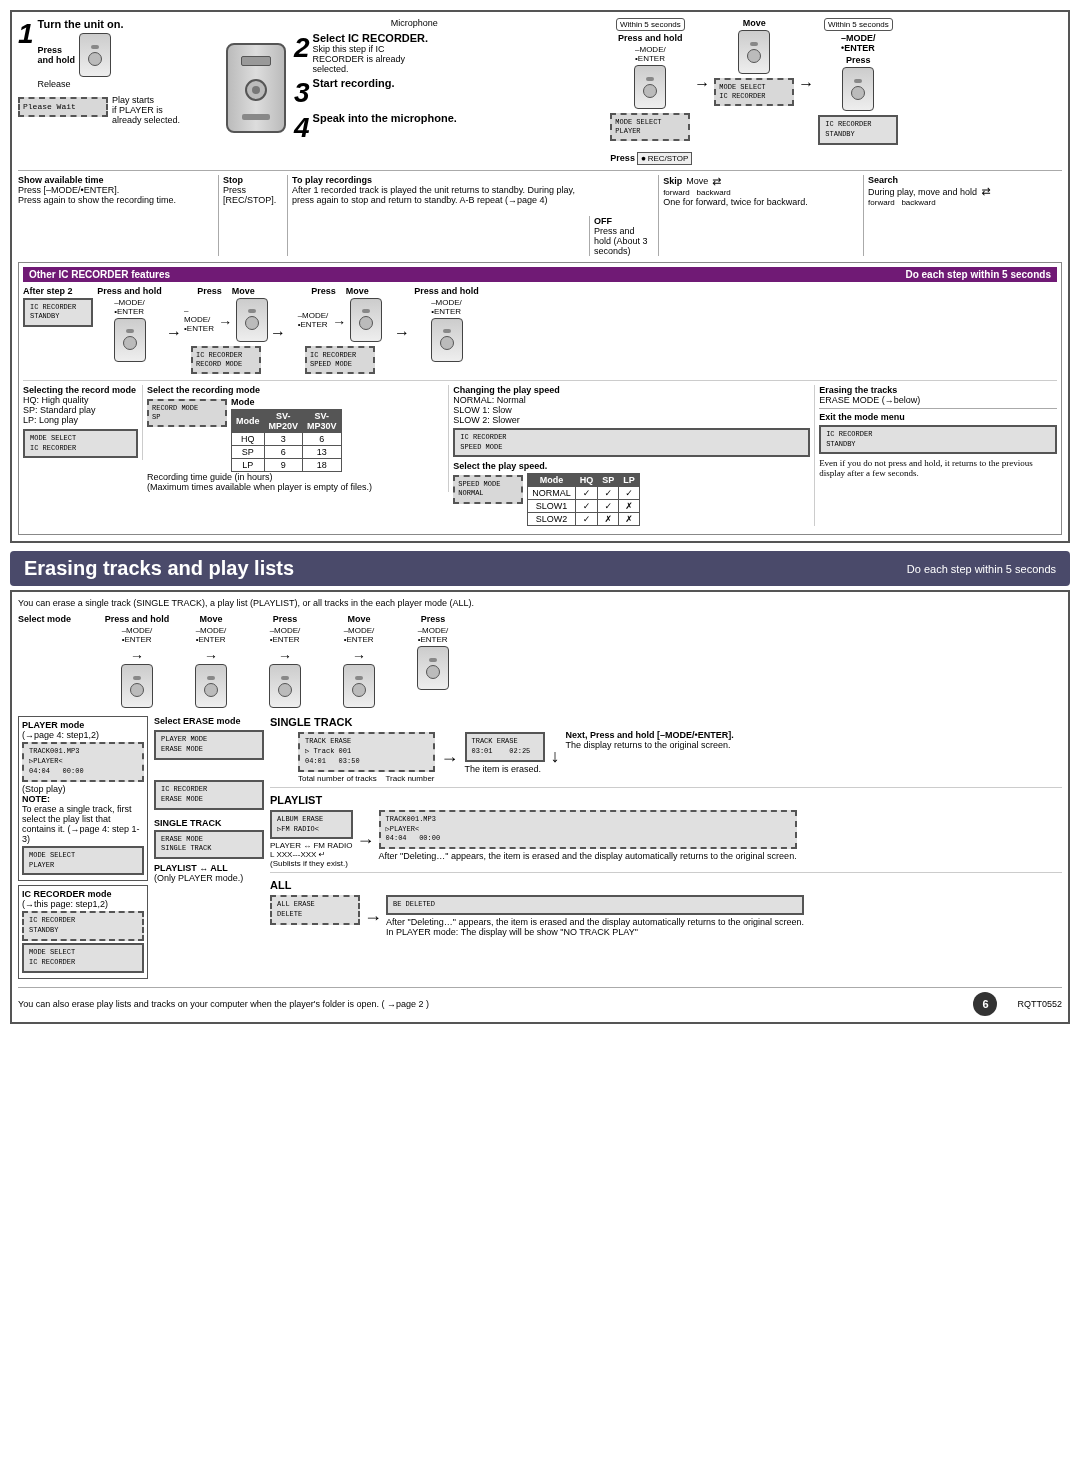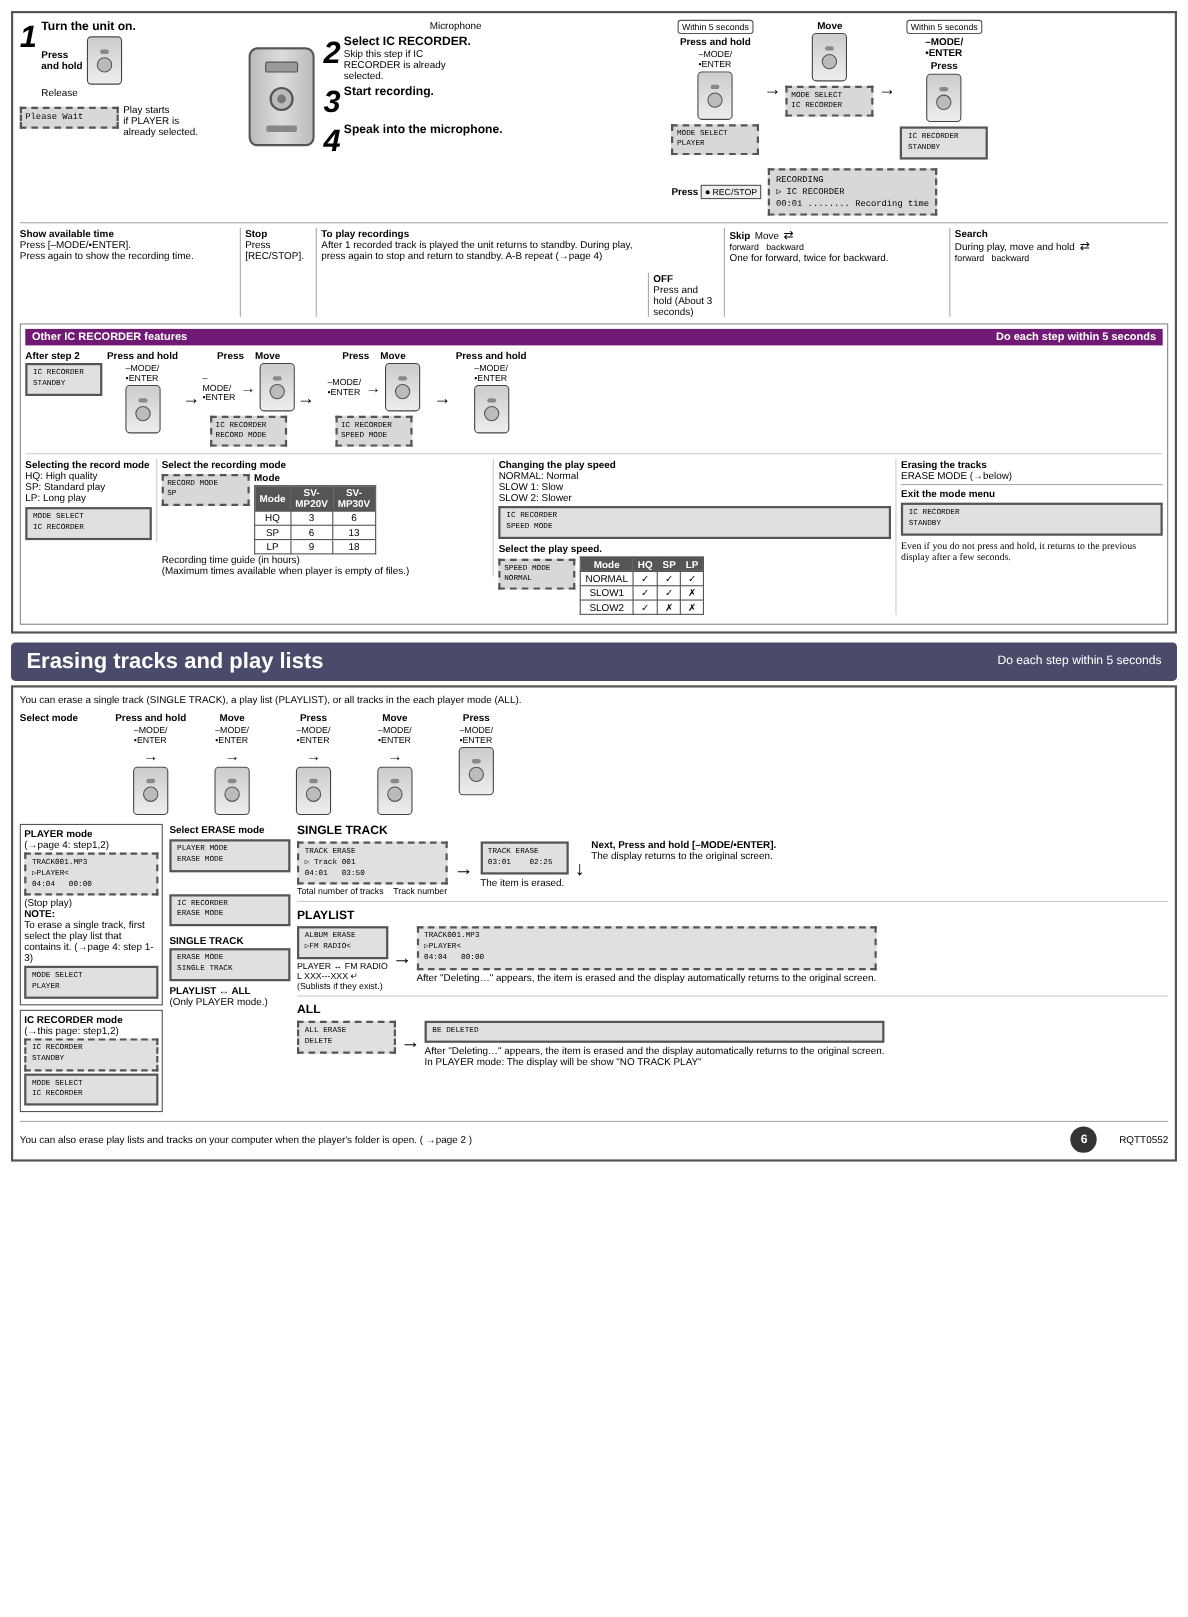--- a/index.html
+++ b/index.html
@@ -343,23 +343,20 @@
             </div>
             <div class="solid-lcd" style="font-size:7px; min-width:80px;">IC RECORDER<br>STANDBY</div>
           </div>
 
         </div>
 
         <div style="display:flex; align-items:center; gap:6px; margin-top:6px;">
           <div style="font-size:9px;">
             <span class="bold">Press</span>
             <span style="border:1px solid #555; padding:1px 3px; font-size:8px; background:#eee;">⏺ REC/STOP</span>
-          </div>
-          <div class="rec-display">
-            RECORDING<br>▷ IC RECORDER<br>00:01 ........ Recording time
           </div>
         </div>
       </div>
     </div>
 
     <div style="border-top: 1px solid #aaa; padding-top:4px; display:flex; gap:6px; flex-wrap:wrap; margin-bottom:4px;">
 
       <div style="flex:1; font-size:9px;">
         <div class="bold">Show available time</div>
         <div>Press [–MODE/•ENTER].</div>
@@ -700,21 +697,21 @@
         <div style="margin-top:4px; font-size:9px;">
           <div class="bold">PLAYLIST ↔ ALL</div>
           <div class="small">(Only PLAYER mode.)</div>
         </div>
       </div>
 
       <div style="flex:1; display:flex; flex-direction:column; gap:6px;">
 
         <div style="border-bottom:1px solid #ccc; padding-bottom:4px;">
           <div class="bold">SINGLE TRACK</div>
-          <div style="display:flex; gap:6px; align-items:flex-start; margin-top:2px;">
+          <div style="display:flex; gap:6px; align-items:flex-start; margin-top:2px;margin-left:28px;">
             <div>
               <div class="dotted-lcd" style="font-size:7px;">TRACK ERASE<br>▷ Track 001<br>04:01 &nbsp; 03:50</div>
               <div style="font-size:8px;">
                 <span>Total number of tracks</span> &nbsp;&nbsp; <span>Track number</span>
               </div>
             </div>
             <div style="font-size:18px; align-self:center;">→</div>
             <div>
               <div class="solid-lcd" style="font-size:7px;">TRACK ERASE<br>03:01 &nbsp;&nbsp; 02:25</div>
               <div class="small">The item is erased.</div>

